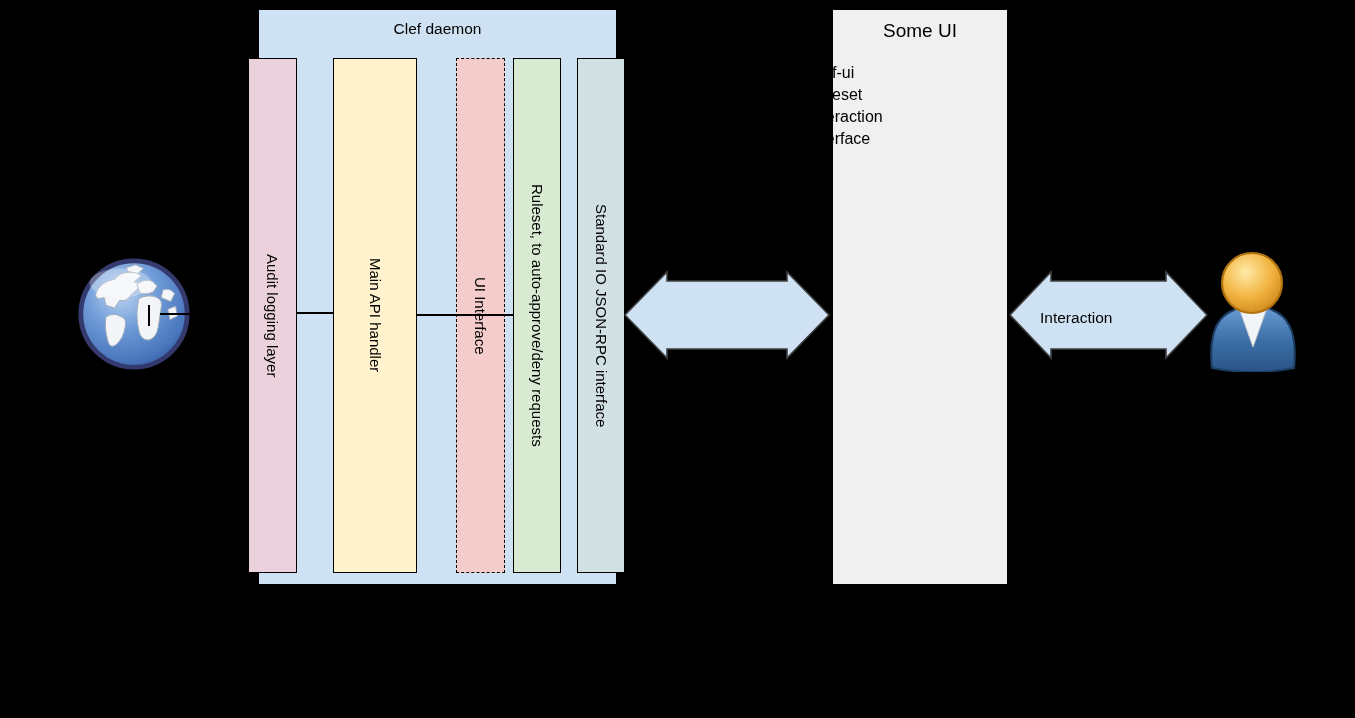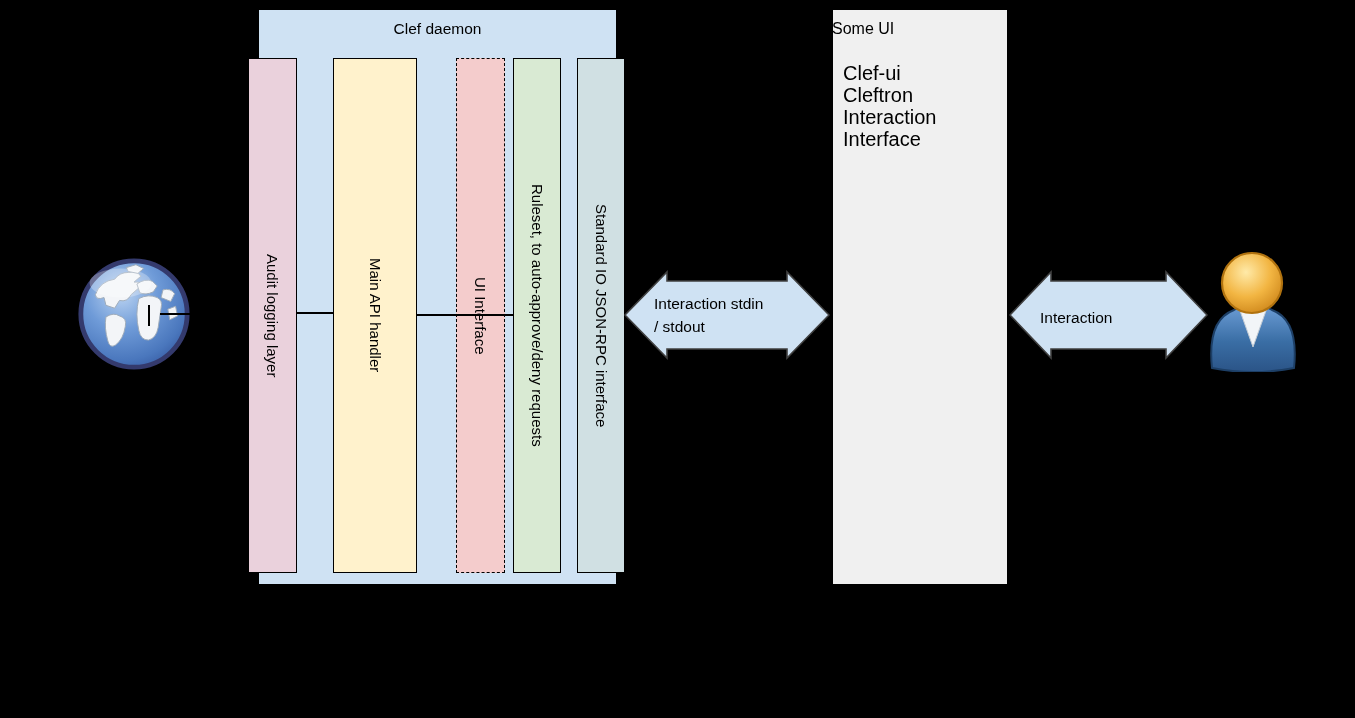--- a/index.html
+++ b/index.html
@@ -25,23 +25,23 @@
   
   .hline{position:absolute;height:2px;background:#000;z-index:3;}
   .hline-globe{left:160px;top:313px;width:88px;}
   .hline-audit-api{left:297px;top:312px;width:36px;}
   .hline-api-ruleset{left:417px;top:314px;width:96px;}
   .vline-globe{position:absolute;left:148px;top:305px;width:2px;height:21px;background:#000;z-index:5;}
 
   
   .someui-box{position:absolute;left:832px;top:9px;width:176px;height:576px;
               background:#f0f0f0;border:1.7px solid #000;box-sizing:border-box;}
-  .someui-title{position:absolute;left:832px;top:20px;width:176px;text-align:left;
-                font-size:16px;z-index:4;}
-  .someui-list{position:absolute;left:843px;top:62px;width:160px;font-size:20px;
+  .someui-title{position:absolute;left:832px;top:20px;width:176px;text-align:center;
+                font-size:19px;z-index:4;}
+  .someui-list{position:absolute;left:808px;top:62px;width:160px;font-size:16px;
                line-height:22px;z-index:4;}
 
   
   .arrow-svg{position:absolute;z-index:2;}
   .arrow-label{position:absolute;z-index:4;font-size:15.5px;line-height:23px;}
 
   .icon-svg{position:absolute;z-index:1;}
 </style>
 </head>
 <body>
@@ -90,30 +90,26 @@
       <path d="M65 44 Q75 39 84 43 Q90 46 88 54 L85 74 Q83 85 75 87 Q67 87 65 77 Q61 60 65 44 Z"></path>
       <path d="M90 35 Q98 33 102 39 L98 47 L88 43 Z"></path>
       <path d="M95 55 L103 52 L105 62 L97 66 Z"></path>
     </g>
     <ellipse cx="46" cy="28" rx="32" ry="15" fill="#ffffff" opacity="0.28"></ellipse>
   </svg>
 
   <svg class="arrow-svg" style="left:624px;top:270px" width="206" height="90" viewBox="0 0 206 90">
     <polygon points="1,45 43,2 43,11 163,11 163,2 205,45 163,88 163,79 43,79 43,88" fill="#cfe2f3" stroke="#404040" stroke-width="1.6" stroke-linejoin="miter"></polygon>
   </svg>
-  <div class="arrow-label" style="left:654px;top:292px">
-    <div>Interaction stdin</div>
-    <div>/ stdout</div>
-  </div>
 
   <div class="someui-box"></div>
   <div class="someui-title">Some UI</div>
   <div class="someui-list">
     <div>Clef-ui</div>
-    <div>Cleftron</div>
+    <div>Ruleset</div>
     <div>Interaction</div>
     <div>Interface</div>
   </div>
 
   <svg class="arrow-svg" style="left:1009px;top:270px" width="199" height="90" viewBox="0 0 199 90">
     <polygon points="1,45 42,2 42,11 157,11 157,2 198,45 157,88 157,79 42,79 42,88" fill="#cfe2f3" stroke="#404040" stroke-width="1.6" stroke-linejoin="miter"></polygon>
   </svg>
   <div class="arrow-label" style="left:1040px;top:306px">Interaction</div>
 
   <svg class="icon-svg" style="left:1203px;top:250px" width="100" height="122" viewBox="0 0 100 122">

